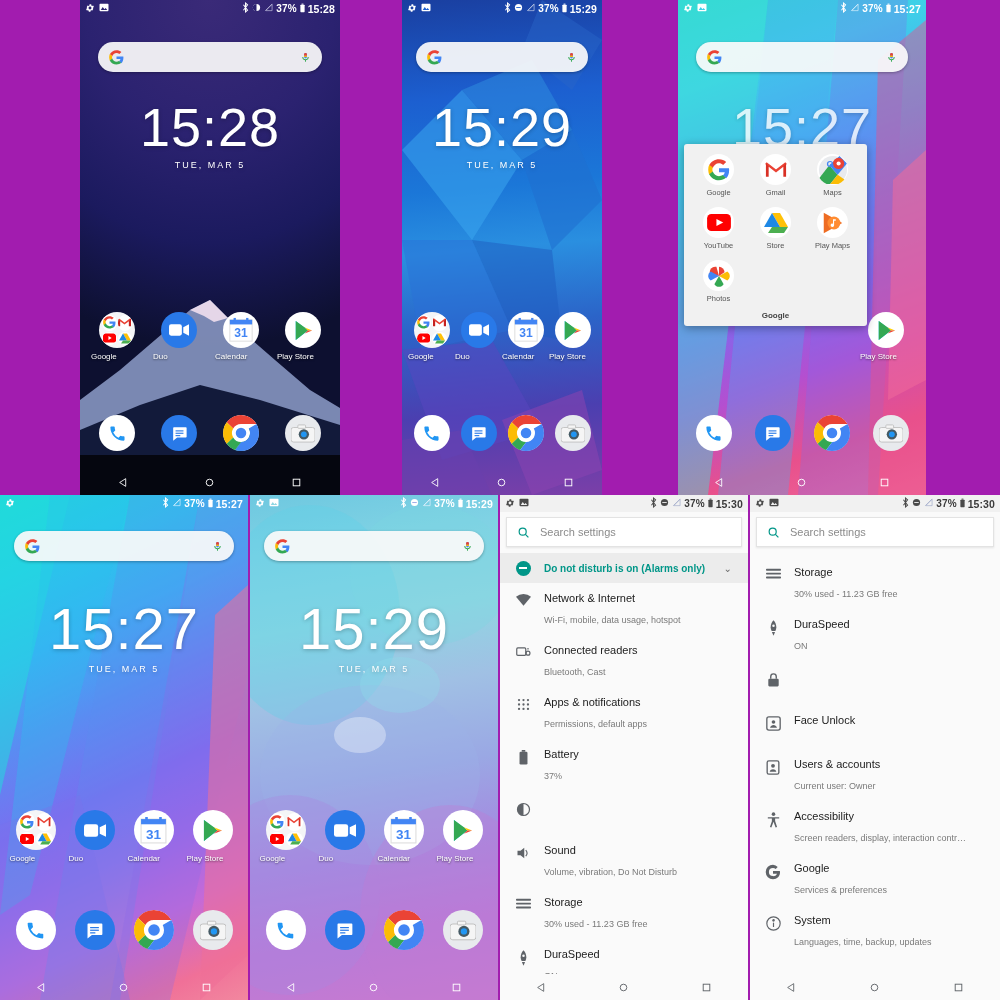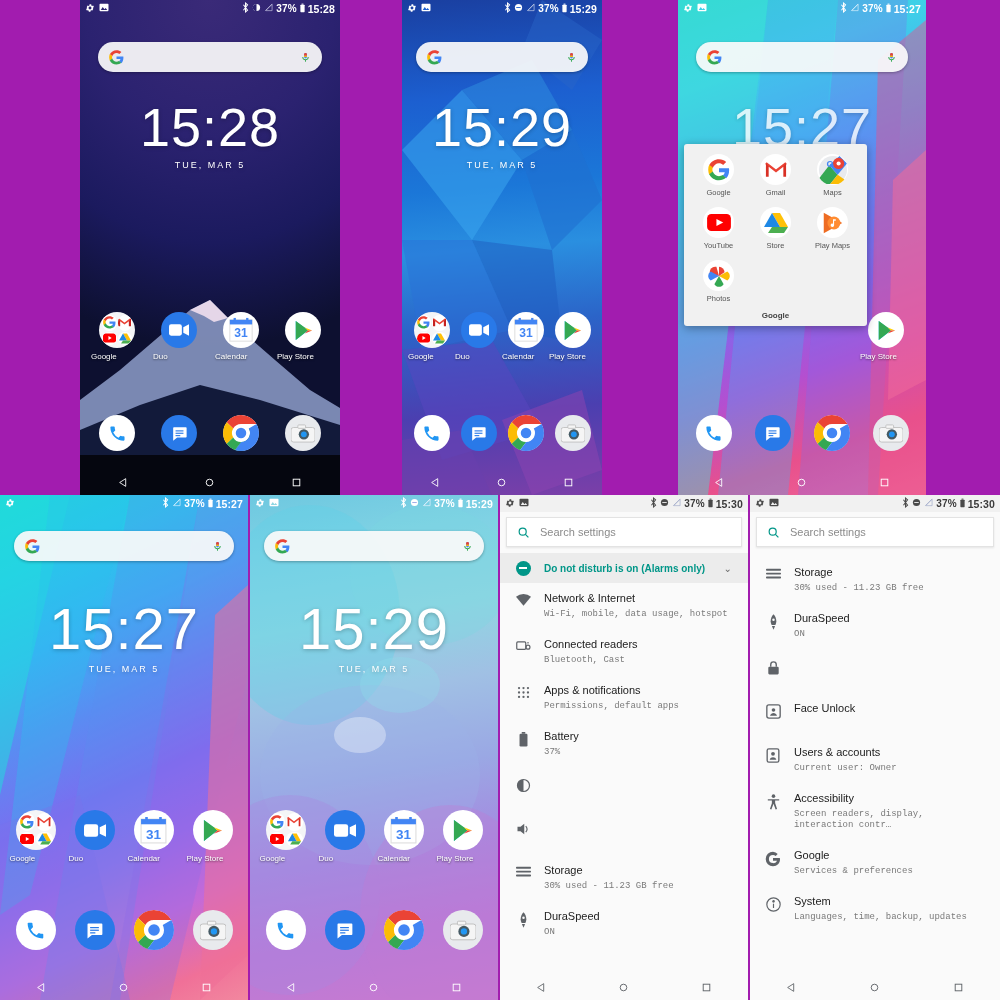--- a/index.html
+++ b/index.html
@@ -82,21 +82,21 @@
   .s-search span { font-size:11px; color:#8b8b8b; }
   .s-list { position:absolute; left:0; right:0; overflow:hidden; }
   .s-row { display:flex; align-items:flex-start; gap:12px;
            padding:9px 12px 9px 14px; min-height:44px; }
   .s-row.dnd { background:#ececec; align-items:center; padding-top:7px; padding-bottom:7px;
                min-height:30px; }
   .s-ico { width:18px; min-width:18px; display:flex; align-items:center;
            justify-content:center; padding-top:2px; color:#5f6368; }
   .s-txt { flex:1; }
   .s-title { font-size:11px; color:#212121; line-height:1.25; }
-  .s-sub { font-size:9px; color:#7a7a7a; margin-top:3px; line-height:1.25;font-family:Liberation Mono, monospace; }
+  .s-sub { font-size:9px; color:#7a7a7a; margin-top:9px; line-height:1.25; }
   .dnd-title { font-size:10px; color:#009688; font-weight:700; }
   .dnd-dot { width:15px; height:15px; border-radius:50%; background:#009688;
              display:flex; align-items:center; justify-content:center; }
   .dnd-dot i { display:block; width:8px; height:1.6px; background:#fff; }
   .chev { color:#6b6b6b; font-size:10px; padding-right:4px; }
 </style>
 </head>
 <body>
 
 <div class="sheet">
@@ -1184,20 +1184,24 @@
             </div>
         </div>
 
         <div class="s-row">
           <div class="s-ico">
               <svg width="15" height="14" viewBox="0 0 20 18" fill="#5f6368">
                 <polygon points="2,6 6,6 11,2 11,16 6,12 2,12"></polygon>
                 <path d="M13 5a6 6 0 010 8" fill="none" stroke="#5f6368" stroke-width="1.5"></path>
               </svg>
             </div>
+          <div class="s-txt">
+            <div class="s-title">Sound</div>
+            <div class="s-sub">Volume, vibration, Do Not Disturb</div>
+          </div>
         </div>
 
         <div class="s-row">
           <div class="s-ico">
               <svg width="15" height="12" viewBox="0 0 20 14" fill="#5f6368">
                 <rect x="0" y="0" width="20" height="2.6" rx="1"></rect>
                 <rect x="0" y="5.2" width="20" height="2.6" rx="1"></rect>
                 <rect x="0" y="10.4" width="20" height="2.6" rx="1"></rect>
               </svg>
             </div>

